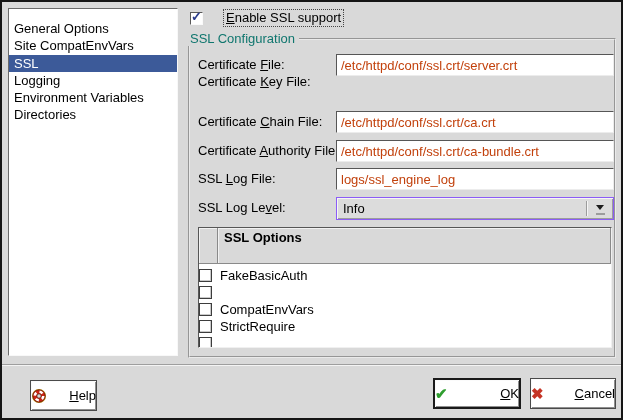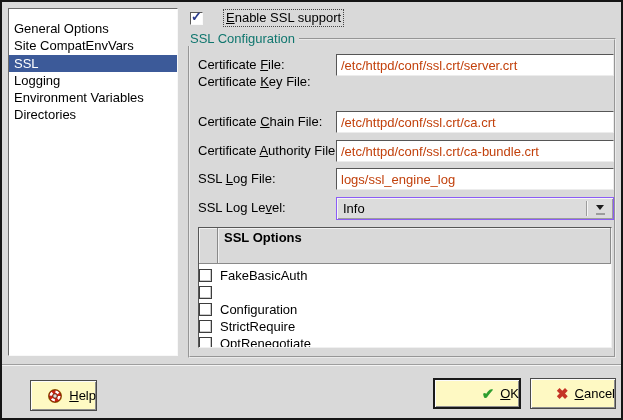--- a/index.html
+++ b/index.html
@@ -49,22 +49,22 @@
   .th-narrow{width:19px;flex:0 0 auto;}
   .th-main{flex:1;font-weight:bold;padding-left:6px;line-height:20px;}
   .tbody{padding-top:3px;}
   .opt-row{display:flex;align-items:center;height:17px;}
   .opt-check{width:13px;height:13px;box-sizing:border-box;background:#fff;border:1px solid #3d3d3d;
     box-shadow:inset -1px -1px 0 #c9c9c9;flex:0 0 auto;}
   .opt-label{margin-left:8px;white-space:nowrap;}
   
   .separator{position:absolute;left:0;top:362px;width:623px;height:2px;box-sizing:border-box;
     border-top:1px solid #9e9e9e;border-bottom:1px solid #f4f4f4;}
-  .btn{position:absolute;display:flex;align-items:center;justify-content:flex-end;box-sizing:border-box;
-    background:#fef9c3;border:1px solid #4a4a4a;
+  .btn{position:absolute;display:flex;align-items:center;justify-content:space-between;box-sizing:border-box;
+    background:#ffffff;border:1px solid #4a4a4a;
     box-shadow:inset 1px 1px 0 #fbfbfb, inset -1px -1px 0 #8f8f8f;cursor:default;}
   .btn-help{left:28px;top:378px;width:67px;height:31px;}
   .btn-ok{left:431px;top:376px;width:88px;height:31px;border:2px solid #1a1a1a;}
   .btn-cancel{left:528px;top:376px;width:86px;height:31px;}
   .btn .ico{margin-right:6px;line-height:0;}
   .ok-glyph{color:#2f9e2f;font-size:15px;font-weight:bold;line-height:15px;}
   .cancel-glyph{color:#c53425;font-size:15px;font-weight:bold;line-height:15px;}
 </style>
 </head>
 <body>
@@ -120,29 +120,28 @@
     <div class="tbody">
       <div class="opt-row">
         <span class="opt-check"></span>
         <span class="opt-label">FakeBasicAuth</span>
       </div>
       <div class="opt-row">
         <span class="opt-check"></span>
       </div>
       <div class="opt-row">
         <span class="opt-check"></span>
-        <span class="opt-label">Configuration</span>
+        <span class="opt-label">CompatEnvVars</span>
       </div>
       <div class="opt-row">
         <span class="opt-check"></span>
         <span class="opt-label">StrictRequire</span>
       </div>
       <div class="opt-row">
         <span class="opt-check"></span>
-        <span class="opt-label">OptRenegotiate</span>
       </div>
     </div>
   </div>
 
   <div class="separator"></div>
 
   <div class="btn btn-help">
     <span class="ico">
       <svg width="16" height="16" viewBox="0 0 16 16">
         <circle cx="8" cy="8" r="7" fill="#c8a225"></circle>

